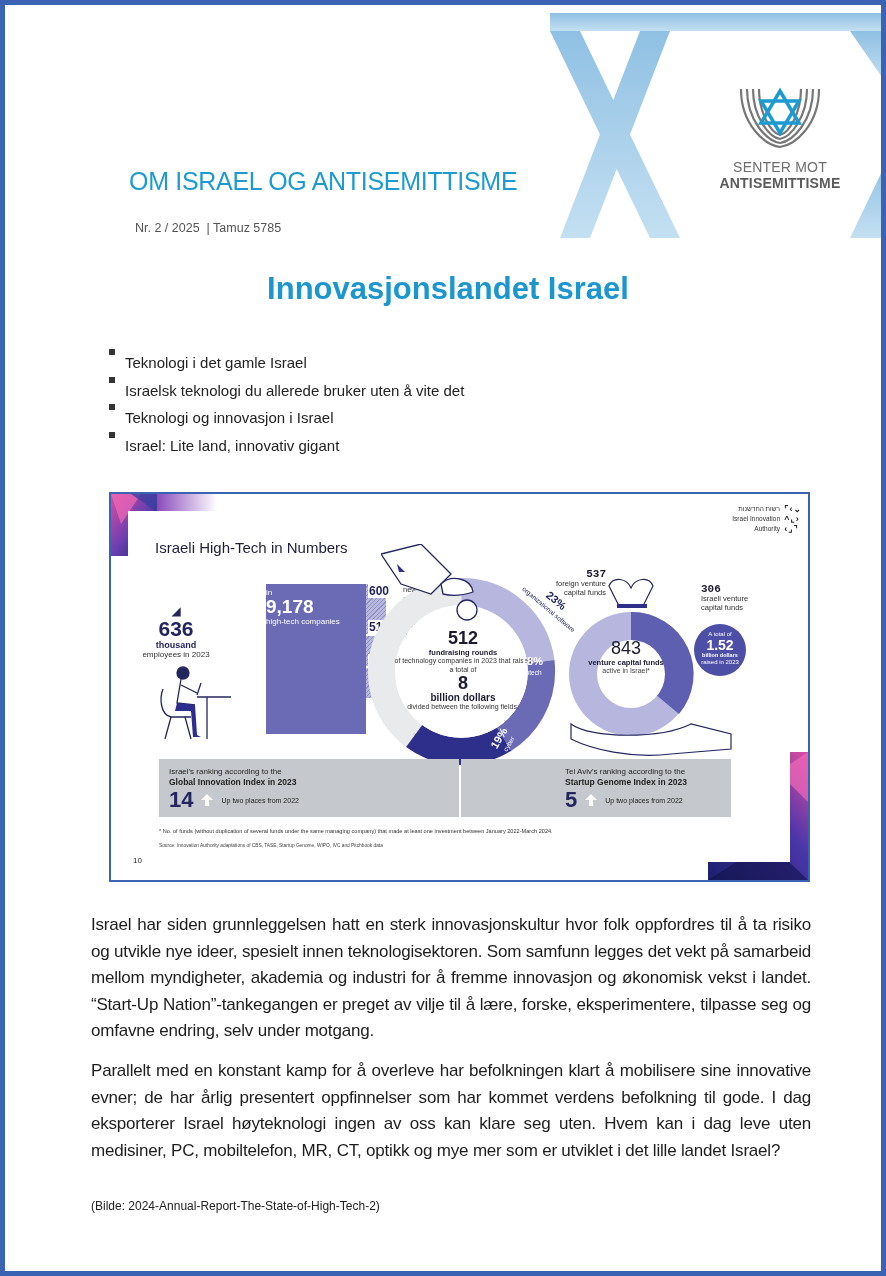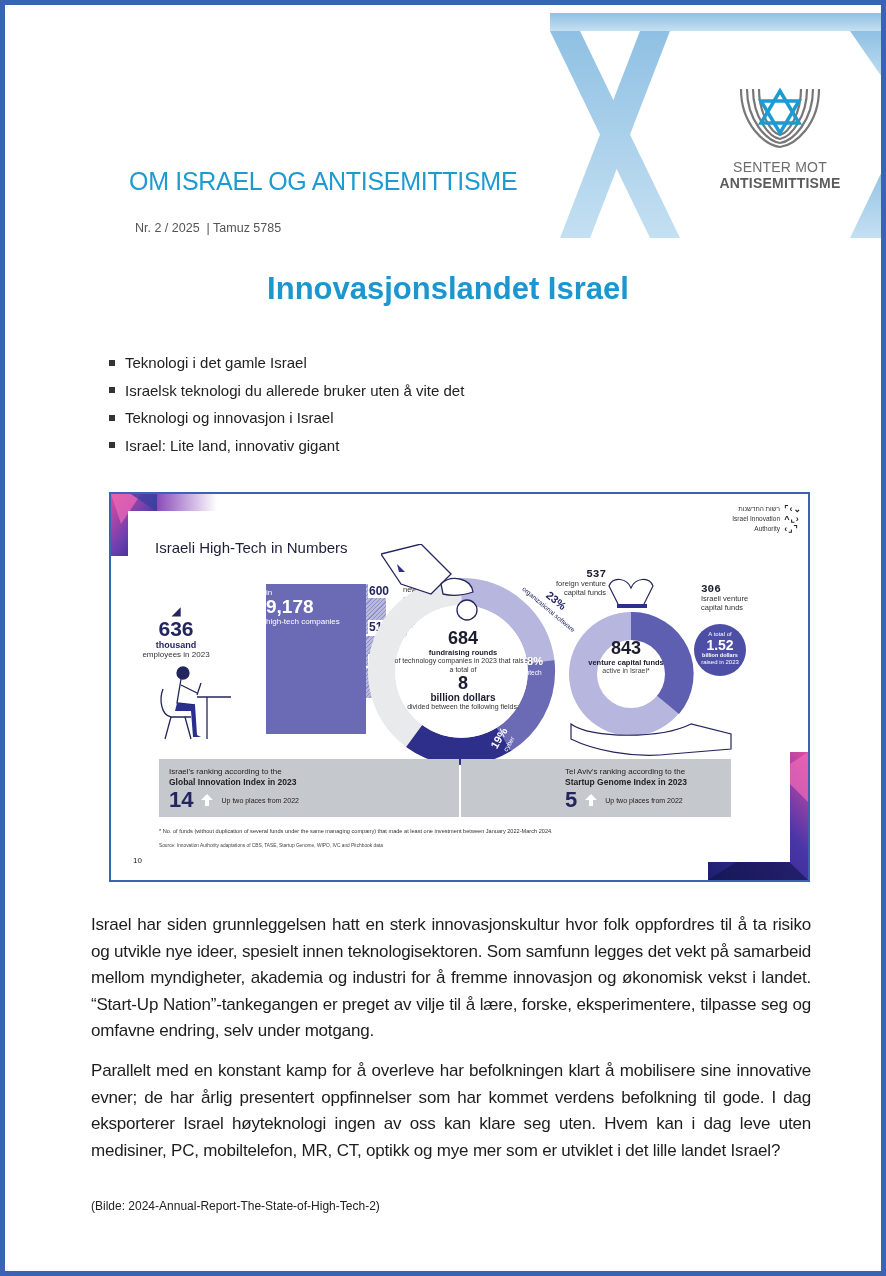--- a/index.html
+++ b/index.html
@@ -14,21 +14,21 @@
     .logo-line1 { font-size: 14px; color: #6d6d6d; letter-spacing: 0.2px; margin-top: 4px; }
     .logo-line2 { font-size: 14px; font-weight: bold; color: #5b5b5b; letter-spacing: 0.2px; }
 
     .mast-title { position: absolute; left: 122px; top: 72px; font-size: 74px; color: #9b9ea1; font-weight: normal; letter-spacing: -1px; line-height: 1; }
     .mast-sub { position: absolute; left: 124px; top: 162px; font-size: 25px; color: #1d9bd1; letter-spacing: -0.3px; }
     .issue { position: absolute; left: 130px; top: 216px; font-size: 12.5px; color: #555; }
 
     .headline { position: absolute; left: 0; width: 886px; top: 266px; text-align: center; font-size: 31px; font-weight: bold; color: #1b96cf; }
 
     .toc { position: absolute; left: 104px; top: 344px; list-style: none; }
-    .toc li { font-size: 15px; line-height: 27.5px; color: #222; display: flex; align-items: center; }
+    .toc li { font-size: 15px; line-height: 27.5px; color: #222; display: flex; align-items: flex-start; }
     .toc .sq { width: 6px; height: 6px; background: #333; margin-right: 10px; display: inline-block; }
 
     
     .info { position: absolute; left: 104px; top: 487px; width: 701px; height: 390px; border: 2px solid #3a63b4; background: #fff; overflow: hidden; }
     .corner-tl { position: absolute; left: 0; top: 0; width: 46px; height: 62px; }
     .corner-br { position: absolute; right: 0; bottom: 0; width: 100px; height: 128px; }
     .info-title { position: absolute; left: 44px; top: 45px; font-size: 15px; color: #1e1e3a; }
     .iia { position: absolute; right: 28px; top: 10px; text-align: right; font-size: 6.5px; color: #333; line-height: 10px; }
     .iia-mark { position: absolute; right: 6px; top: 10px; font-size: 9px; font-weight: bold; color: #222; line-height: 10px; letter-spacing: 1px; }
 
@@ -52,21 +52,21 @@
     .dc-b { font-size: 7.5px; font-weight: bold; }
     .dc-t { font-size: 7px; line-height: 8.5px; color: #333; }
     .dc-big { font-size: 18px; font-weight: bold; line-height: 18px; }
     .dc-b2 { font-size: 10px; font-weight: bold; }
     .seg-label { position: absolute; font-size: 11px; font-weight: bold; color: #fff; text-align: center; line-height: 11px; }
     .seg-label small { display: block; font-size: 6.5px; font-weight: normal; }
     .seg-23 { left: 408px; top: 100px; color: #23265e; transform: rotate(40deg); }
     .seg-18 { left: 410px; top: 162px; }
     .seg-19 { left: 382px; top: 236px; transform: rotate(-60deg); }
     .bag-center { position: absolute; left: 475px; top: 145px; width: 80px; text-align: center; color: #1c1c2e; }
-    .bc-num { font-size: 18px; font-weight: bold; line-height: 19px; }
+    .bc-num { font-size: 18px; font-weight: normal; line-height: 19px; }
     .bc-b { font-size: 7.5px; font-weight: bold; line-height: 9px; }
     .bc-t { font-size: 7px; color: #444; line-height: 8.5px; }
     .vc-foreign { position: absolute; left: 440px; top: 76px; width: 55px; text-align: right; font-size: 7.5px; line-height: 9px; color: #333; }
     .vc-israeli { position: absolute; left: 590px; top: 91px; width: 60px; font-size: 7.5px; line-height: 9px; color: #333; }
     .vc-num { font-size: 11px; font-weight: bold; color: #1c1c2e; font-family: Liberation Mono, monospace; }
     .raised { position: absolute; left: 583px; top: 130px; width: 52px; height: 52px; border-radius: 50%; background: #4d4fa6; color: #fff; text-align: center; padding-top: 7px; }
     .raised .r-t { font-size: 6px; line-height: 7px; }
     .raised .r-num { font-size: 14px; font-weight: bold; line-height: 14px; }
     .raised .r-b { font-size: 5.5px; font-weight: bold; line-height: 6.5px; }
 
@@ -238,21 +238,21 @@
     </svg>
     <svg style="position:absolute;left:270px;top:50px;" width="110" height="80" viewBox="0 0 110 80">
       <g fill="#fff" stroke="#23265e" stroke-width="1.3">
         <path d="M0 10 L40 0 L70 30 L50 50 L20 40 Z"></path>
         <path d="M60 40 C 70 30, 90 34, 92 48 C 80 52, 70 52, 62 50 Z"></path>
         <circle cx="86" cy="66" r="10"></circle>
       </g>
       <path d="M16 20 L24 28 L18 28 Z" fill="#2e2f8a"></path>
     </svg>
     <div class="donut-center">
-      <div class="dc-num">684</div>
+      <div class="dc-num">512</div>
       <div class="dc-b">fundraising rounds</div>
       <div class="dc-t">of technology companies in 2023 that raised a total of</div>
       <div class="dc-big">8</div>
       <div class="dc-b2">billion dollars</div>
       <div class="dc-t">divided between the following fields:</div>
     </div>
     <div class="seg-label seg-23">
       <span>23%</span>
       <small>organizational software</small>
     </div>

